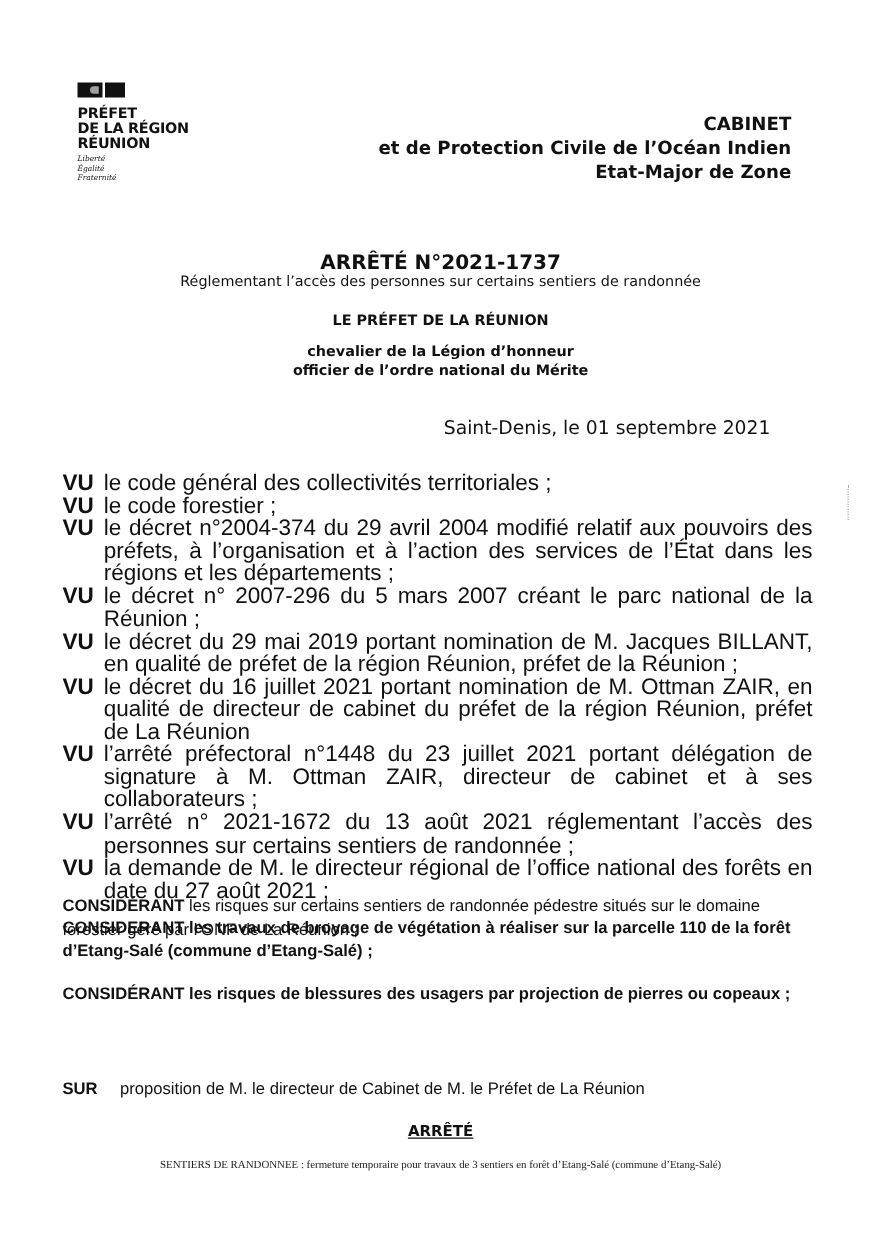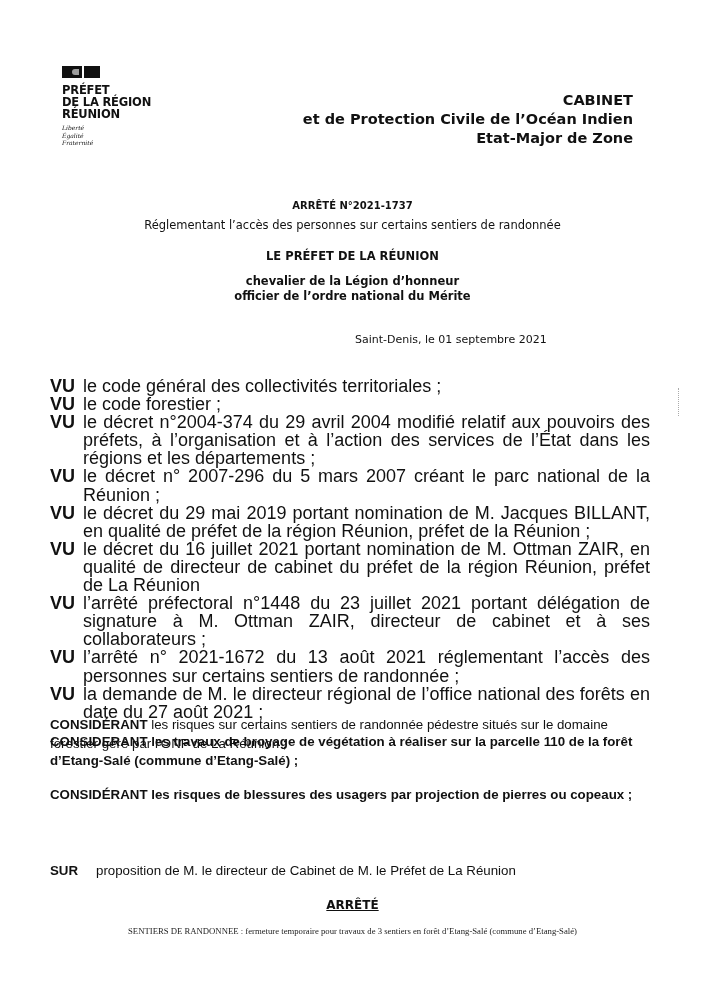--- a/index.html
+++ b/index.html
@@ -13,26 +13,26 @@
     .marianne .l::after { content: ""; position: absolute; right: 3px; top: 3px; width: 7px; height: 6px; background: #fff; border-radius: 3px 0 0 3px; opacity: .6; }
     .marianne .r { width: 16px; height: 12px; background: #111; }
     .logo .org { margin-top: 6px; font-family: "DejaVu Sans", sans-serif; font-weight: bold; font-size: 11.5px; line-height: 12px; letter-spacing: -0.2px; }
     .logo .motto { margin-top: 4px; font-family: "DejaVu Serif", serif; font-style: italic; font-size: 6px; line-height: 7.5px; }
 
     
     .cabinet { position: absolute; right: 72px; top: 91px; text-align: right; font-weight: bold; font-size: 14.5px; line-height: 19px; }
 
     
     .center { position: absolute; left: 0; width: 705px; text-align: center; }
-    .arrete-title { top: 200px; font-weight: bold; font-size: 10px; }
+    .arrete-title { top: 200px; font-weight: bold; font-size: 16px; }
     .arrete-sub { top: 218px; font-size: 11.5px; }
     .prefet { top: 249px; font-weight: bold; font-size: 11.5px; }
     .titles { top: 274px; font-weight: bold; font-size: 11.5px; line-height: 15px; text-align: center; }
 
-    .date { position: absolute; left: 355px; top: 333px; font-size: 11px; }
+    .date { position: absolute; left: 355px; top: 333px; font-size: 15px; }
 
     
     .vu-list { position: absolute; left: 50px; top: 377px; width: 600px; font-family: Liberation Sans, sans-serif; font-size: 18px; line-height: 18.1px; }
     .vu { display: flex; }
     .vu .kw { width: 33px; flex: none; font-weight: bold; }
     .vu .txt { flex: 1; text-align: justify; }
 
     .marks { position: absolute; left: 678px; top: 388px; width: 2px; height: 28px; border-left: 1px dotted #aaa; }
 
     

